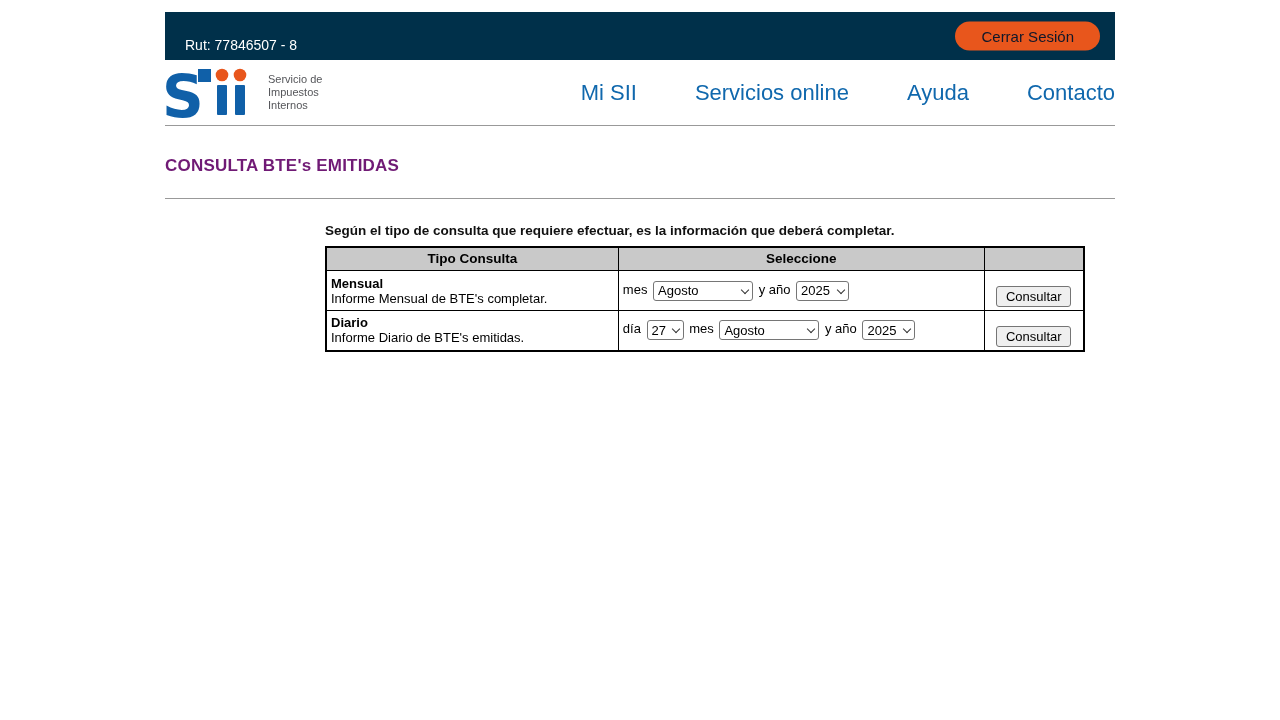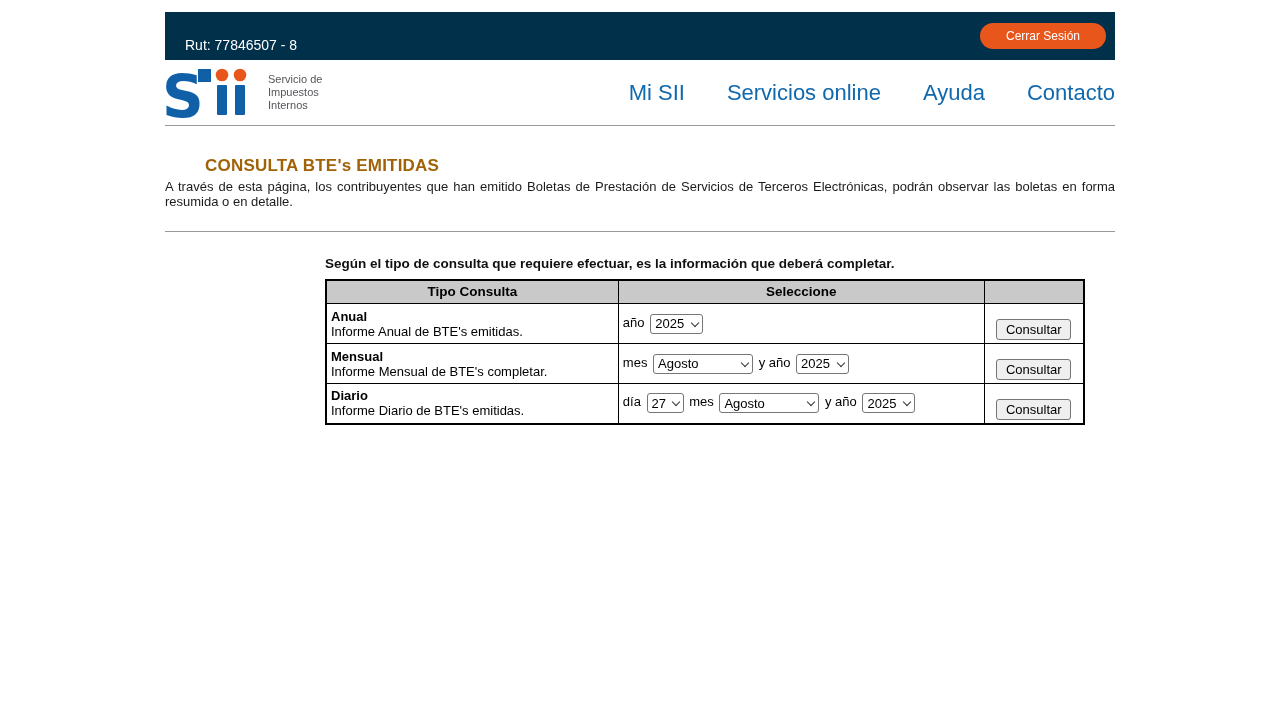--- a/index.html
+++ b/index.html
@@ -15,47 +15,47 @@
   .topbar {
     position: relative;
     height: 48px;
     background: #00304a;
   }
   .rut-label {
     position: absolute; left: 20px; top: 25px;
     color: #ffffff; font-size: 14px;
   }
   .logout-button {
-    position: absolute; right: 9px; top: 50%; transform: translateY(-50%);
-    background: #e8561c; color: #ffffff;
+    position: absolute; right: 15px; top: 50%; transform: translateY(-50%);
+    background: #e8561c; color: #0f172a;
     border: none; border-radius: 15px;
-    font-size: 12px; font-family: "Liberation Sans", sans-serif;
+    font-size: 15px; font-family: "Liberation Sans", sans-serif;
     padding: 6px 26px; cursor: pointer;
   }
 
   
   .header {
     height: 65px;
     display: flex; align-items: center; justify-content: space-between;
   }
   .logo { display: flex; align-items: center; text-decoration: none; cursor: pointer; }
   .logo-tagline {
     margin-left: 7px;
     font-size: 11px; line-height: 13px; font-weight: normal; color: #55565a;
   }
-  .nav { display: flex; gap: 42px; align-items: center; }
+  .nav { display: flex; gap: 58px; align-items: center; }
   .nav a {
     color: #1068ad; font-size: 22px; text-decoration: none; cursor: pointer;
     white-space: nowrap;
   }
 
   .divider { border: none; border-top: 1px solid #999999; height: 0; }
 
   
-  .page-title { margin-top: 30px; font-size: 17px; font-weight: bold; color: #a16207; letter-spacing: 0.2px; margin-left: 40px; }
+  .page-title { margin-top: 30px; font-size: 17px; font-weight: bold; color: #701a75; letter-spacing: 0.2px; }
   .page-desc { margin-top: 3px; font-size: 13px; line-height: 15px; color: #1c1c1c; text-align: justify; }
   .divider-2 { margin-top: 22px; }
 
   
   .section { margin-left: 160px; width: 760px; }
   .intro {
     margin-top: 24px; margin-bottom: 7px;
     font-size: 13.5px; font-weight: bold; color: #111111;
     line-height: 15.5px; text-align: justify;
   }
@@ -136,55 +136,36 @@
       <a>Mi SII</a>
       <a>Servicios online</a>
       <a>Ayuda</a>
       <a>Contacto</a>
     </nav>
   </div>
 
   <hr class="divider">
 
   <h1 class="page-title">CONSULTA BTE's EMITIDAS</h1>
-  <p class="page-desc">A través de esta página, los contribuyentes que han emitido Boletas de Prestación de Servicios de Terceros Electrónicas, podrán observar las boletas en forma resumida o en detalle.</p>
 
   <hr class="divider divider-2">
 
   <div class="section">
     <p class="intro">Según el tipo de consulta que requiere efectuar, es la información que deberá completar.</p>
 
     <table class="consulta">
       <thead>
         <tr>
           <th>Tipo Consulta</th>
           <th>Seleccione</th>
           <th></th>
         </tr>
       </thead>
       <tbody>
 
-        <tr class="data-row">
-          <td class="col-tipo">
-            <div class="row-name">Anual</div>
-            <div class="row-desc">Informe Anual de BTE's emitidas.</div>
-          </td>
-          <td class="col-sel">
-            <span class="field-label">año</span>
-            <span class="select-wrap w-year">
-              <select>
-                <option>2025</option>
-              </select>
-              <span class="caret"></span>
-            </span>
-          </td>
-          <td class="col-btn">
-            <button class="consultar-button">Consultar</button>
-          </td>
-        </tr>
 
         <tr class="data-row">
           <td class="col-tipo">
             <div class="row-name">Mensual</div>
             <div class="row-desc">Informe Mensual de BTE's completar.</div>
           </td>
           <td class="col-sel">
             <span class="field-label">mes</span>
             <span class="select-wrap w-month">
               <select>

